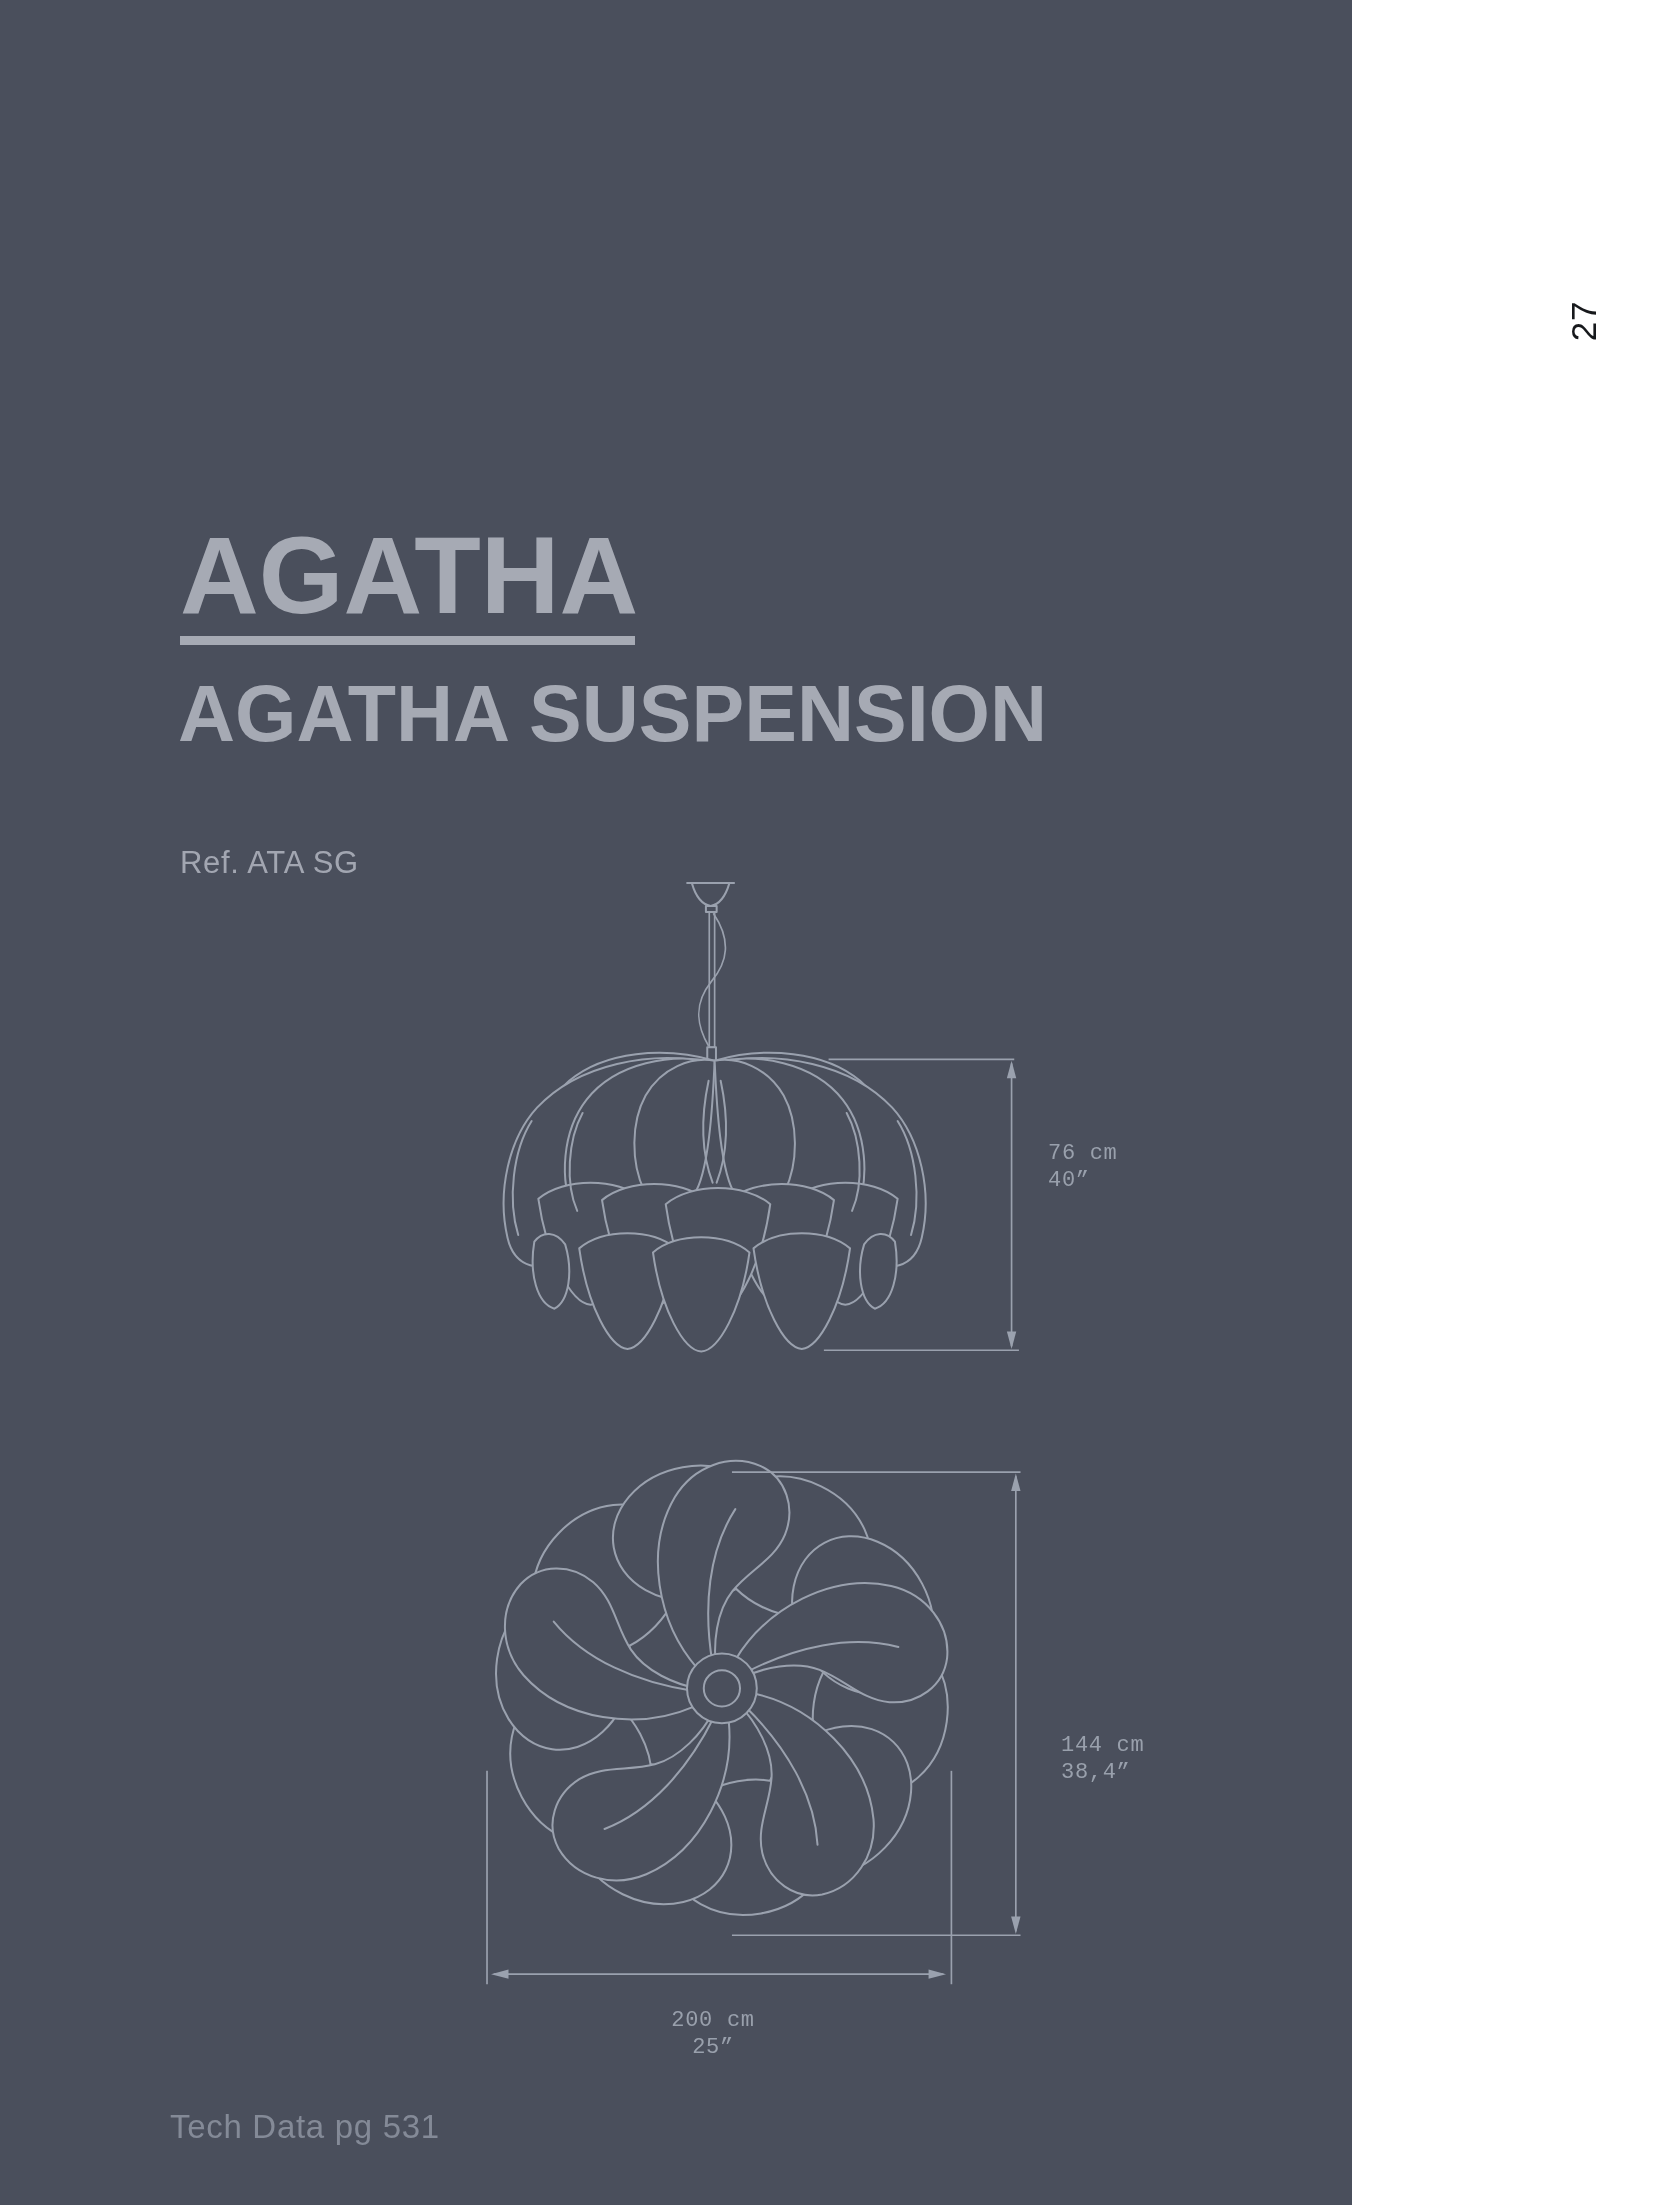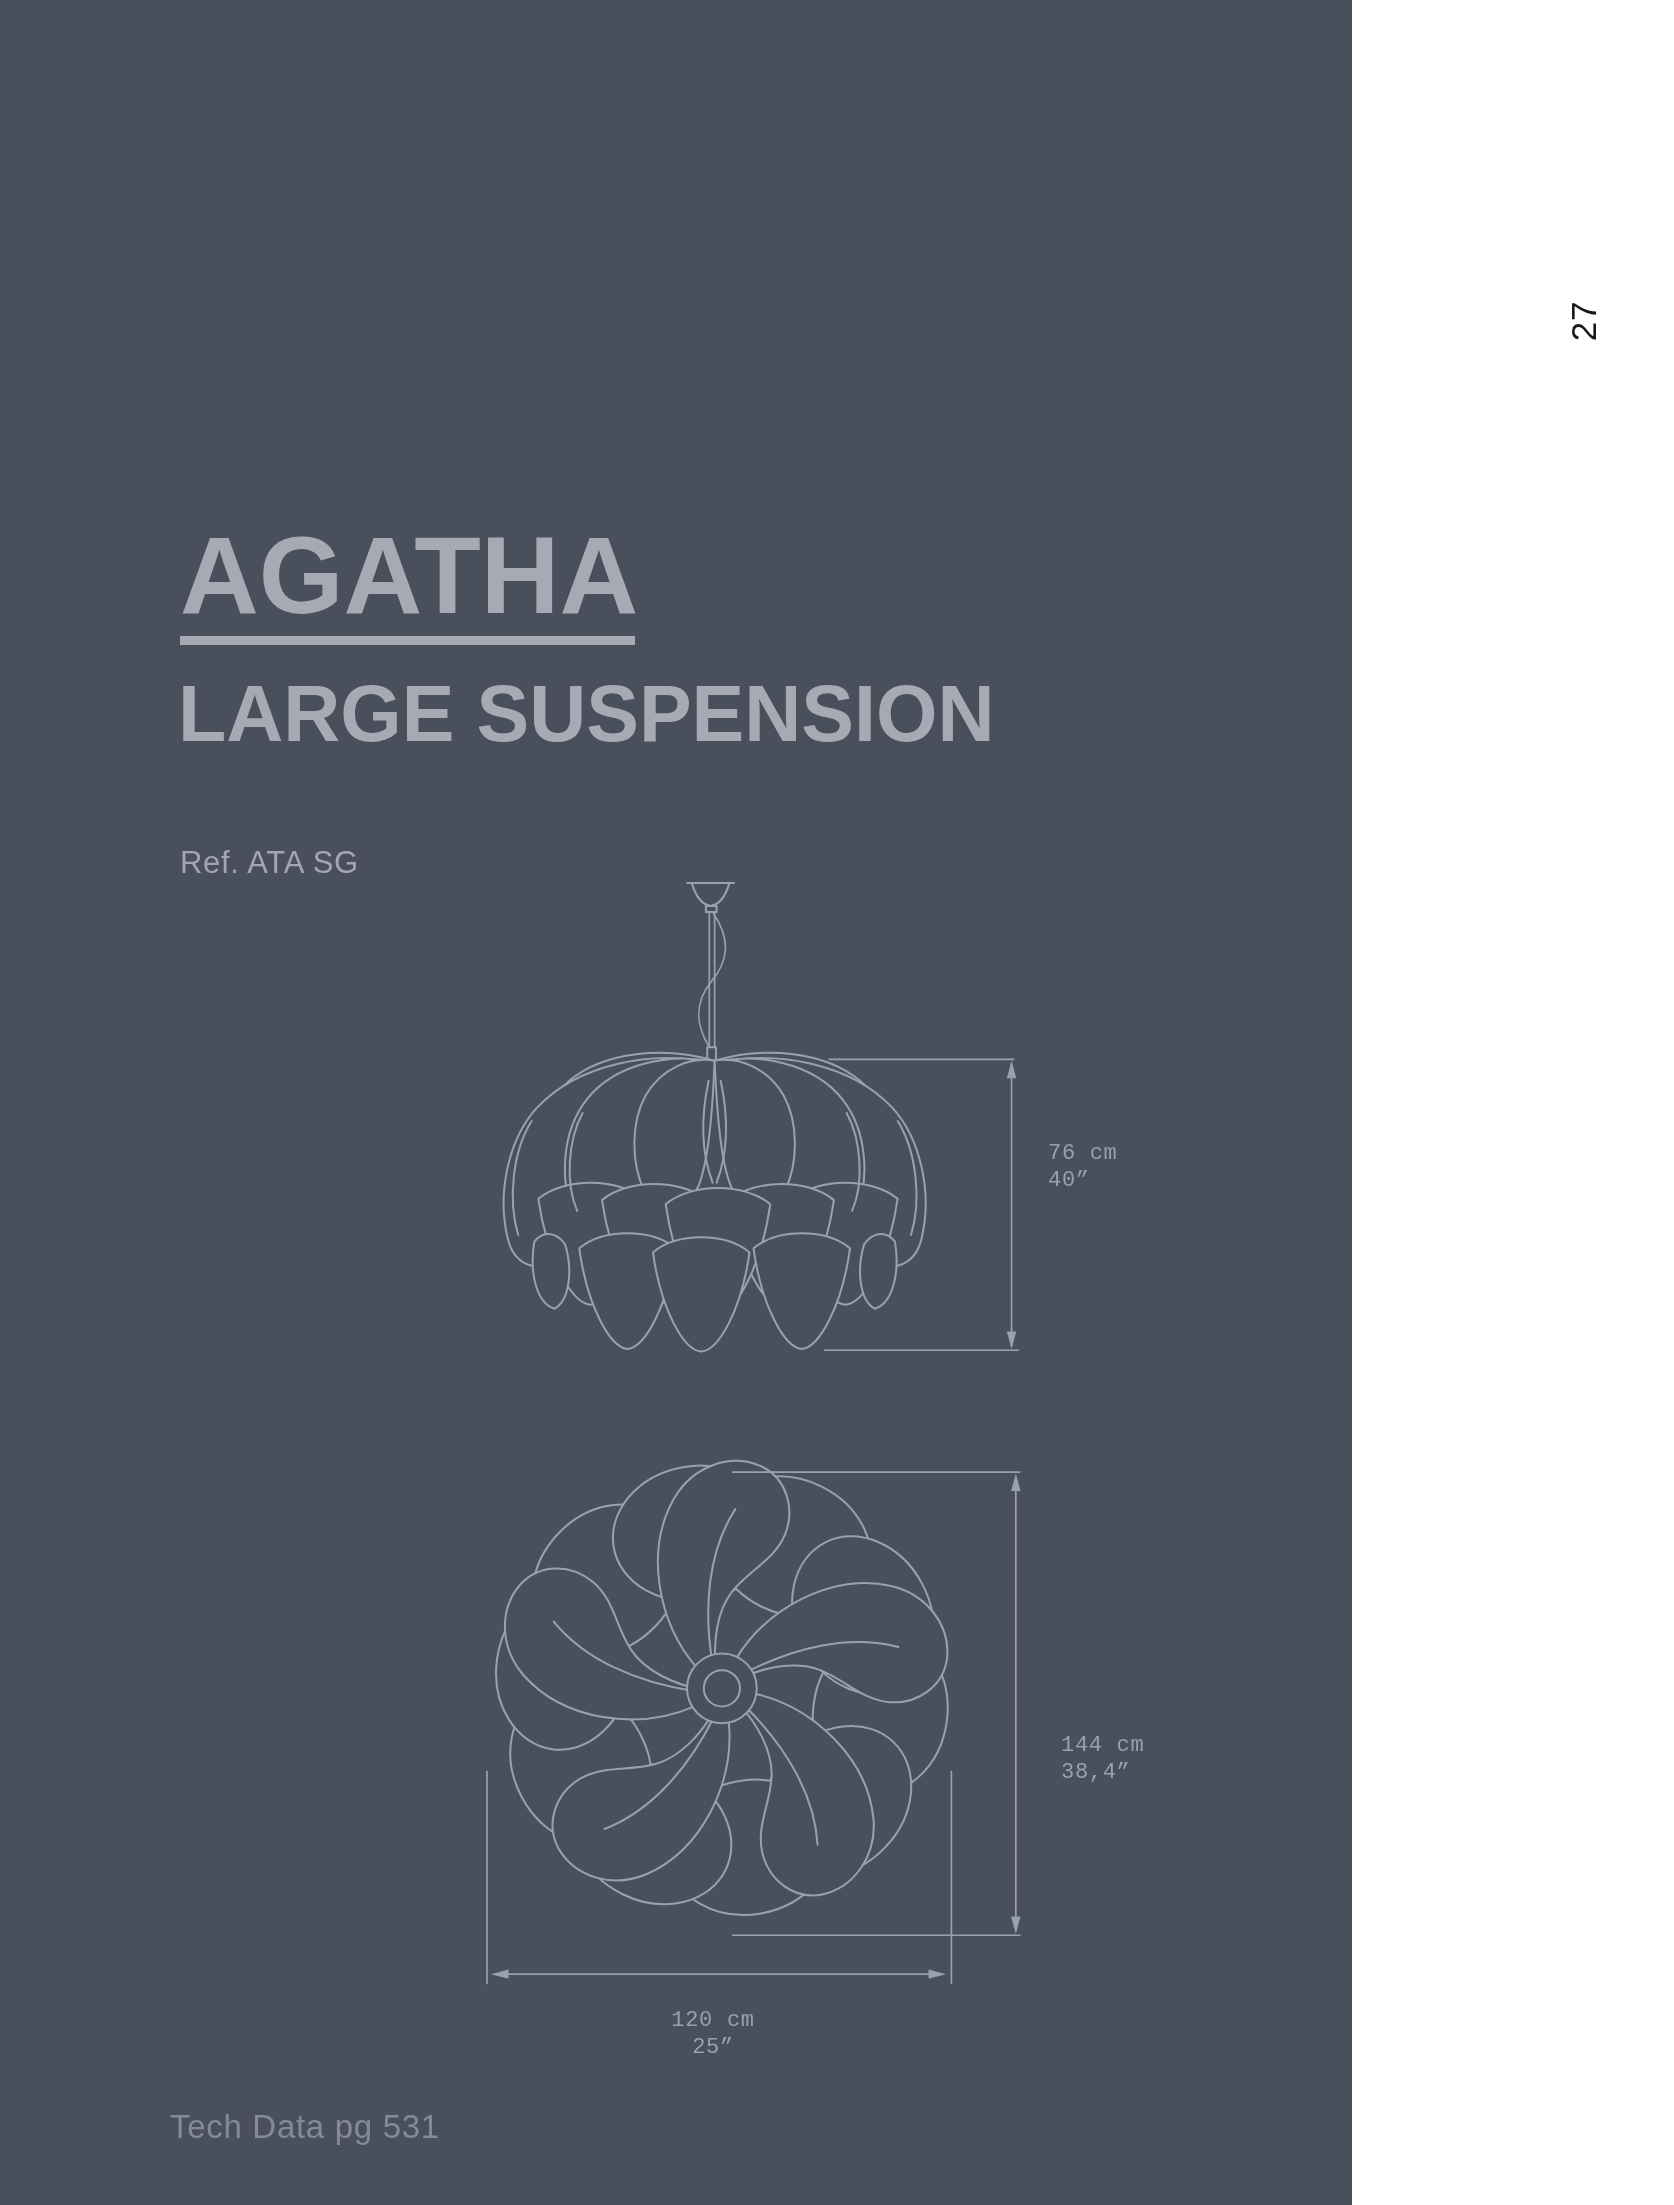--- a/index.html
+++ b/index.html
@@ -64,21 +64,21 @@
 </style>
 </head>
 <body>
 
 <div class="page">
 
   <div class="main-panel">
 
     <div class="title">AGATHA</div>
     <div class="title-underline"></div>
-    <div class="subtitle">LARGE SUSPENSION</div>
+    <div class="subtitle">AGATHA SUSPENSION</div>
     <div class="reference">Ref. ATA SG</div>
 
     <svg class="svg-side" width="577" height="496" viewBox="690 1290 860 740" xmlns="http://www.w3.org/2000/svg">
 
       <path class="stroke" d="M1024,1317 L1094,1317"></path>
       <path class="stroke" d="M1031,1317 Q1040,1348 1059,1351 Q1078,1348 1087,1317"></path>
       <rect class="stroke" x="1052" y="1351" width="16" height="9"></rect>
 
       <rect class="dimline" x="1057" y="1360" width="8" height="202"></rect>
       <path class="dimline" d="M1063,1362 C1090,1402 1085,1434 1060,1464 C1035,1495 1036,1526 1056,1560"></path>
@@ -172,21 +172,21 @@
 
     <div class="dim-label dim-side">
       <span>76 cm</span>
       <span>40”</span>
     </div>
     <div class="dim-label dim-top-h">
       <span>144 cm</span>
       <span>38,4”</span>
     </div>
     <div class="dim-label dim-top-w">
-      <span>120 cm</span>
+      <span>200 cm</span>
       <span>25”</span>
     </div>
 
     <div class="techdata">Tech Data pg 531</div>
   </div>
 
   <div class="sidebar"></div>
   <div class="page-number">27</div>
 
 </div>

